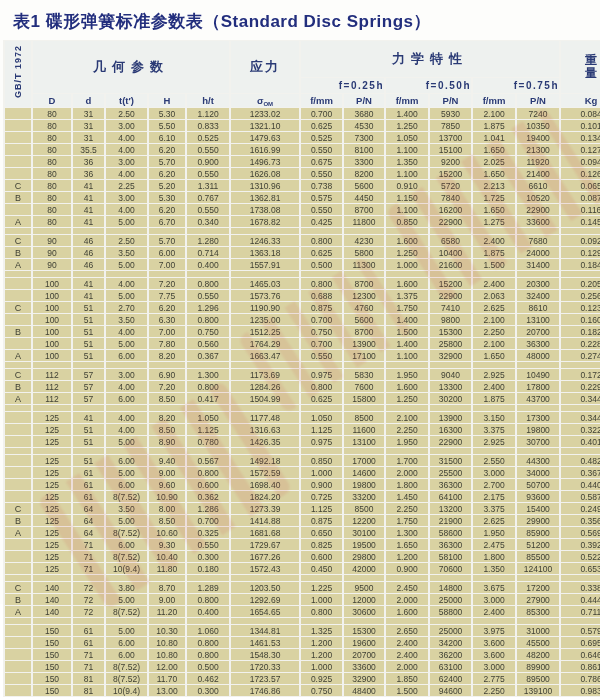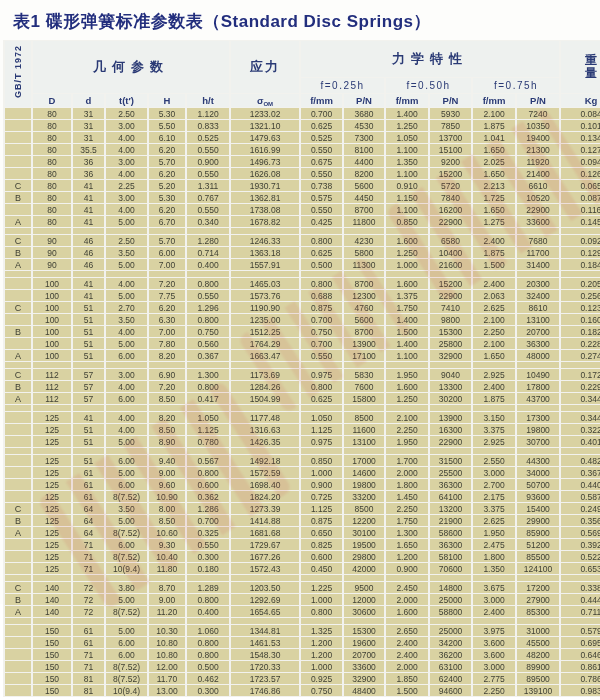--- a/index.html
+++ b/index.html
@@ -11,21 +11,21 @@
   .title-bar { padding: 6px 0 7px 10px; }
   .title { font-size: 17px; font-weight: bold; color: #222e7d; letter-spacing: 0.5px; }
 
   table.springs { border-collapse: separate; border-spacing: 2px 1px; width: 594px; table-layout: fixed; background: #f2f2ee; }
 
   
   thead th { background: #eef1ef; color: #2a3a75; font-weight: bold; vertical-align: middle; text-align: center; }
   th.h1 { font-size: 13px; letter-spacing: 6px; height: 36px; }
   th.h1.stress { letter-spacing: 2px; }
   th.h1.weight { letter-spacing: 0; font-size: 12px; line-height: 13px; }
-  th.h2 { font-size: 10px; letter-spacing: 1.5px; height: 15px; font-weight: normal; }
+  th.h2 { font-size: 10px; letter-spacing: 1.5px; height: 15px; font-weight: bold; text-align: right; }
   tr.h3row th { font-size: 9.5px; height: 13px; font-weight: bold; letter-spacing: 0; }
   th.gbt { width: 26px; }
   .vert { writing-mode: vertical-rl; transform: rotate(180deg); font-size: 9px; letter-spacing: 1px; color: #2a3a75; white-space: nowrap; display: inline-block; }
   sub.sig { font-size: 6px; vertical-align: -2px; letter-spacing: 0; }
 
   
   tbody td { background: #d9d2a2; color: #3f4034; font-size: 8.5px; height: 11px; line-height: 10px; text-align: center; white-space: nowrap; overflow: hidden; }
   tbody tr.sep td { height: 6px; }
   tbody td.series { font-size: 9px; }
 
@@ -171,21 +171,21 @@
         </tr>
         <tr>
           <td class="series"></td>
           <td>80</td>
           <td>36</td>
           <td>3.00</td>
           <td>5.70</td>
           <td>0.900</td>
           <td>1496.73</td>
           <td>0.675</td>
-          <td>4400</td>
+          <td>3300</td>
           <td>1.350</td>
           <td>9200</td>
           <td>2.025</td>
           <td>11920</td>
           <td>0.094</td>
         </tr>
         <tr>
           <td class="series"></td>
           <td>80</td>
           <td>36</td>
@@ -201,21 +201,21 @@
           <td>21400</td>
           <td>0.126</td>
         </tr>
         <tr>
           <td class="series">C</td>
           <td>80</td>
           <td>41</td>
           <td>2.25</td>
           <td>5.20</td>
           <td>1.311</td>
-          <td>1930.71</td>
+          <td>1310.96</td>
           <td>0.738</td>
           <td>5600</td>
           <td>0.910</td>
           <td>5720</td>
           <td>2.213</td>
           <td>6610</td>
           <td>0.065</td>
         </tr>
         <tr>
           <td class="series">B</td>
@@ -303,21 +303,21 @@
           <td>46</td>
           <td>3.50</td>
           <td>6.00</td>
           <td>0.714</td>
           <td>1363.18</td>
           <td>0.625</td>
           <td>5800</td>
           <td>1.250</td>
           <td>10400</td>
           <td>1.875</td>
-          <td>11700</td>
+          <td>24000</td>
           <td>0.129</td>
         </tr>
         <tr>
           <td class="series">A</td>
           <td>90</td>
           <td>46</td>
           <td>5.00</td>
           <td>7.00</td>
           <td>0.400</td>
           <td>1557.91</td>

